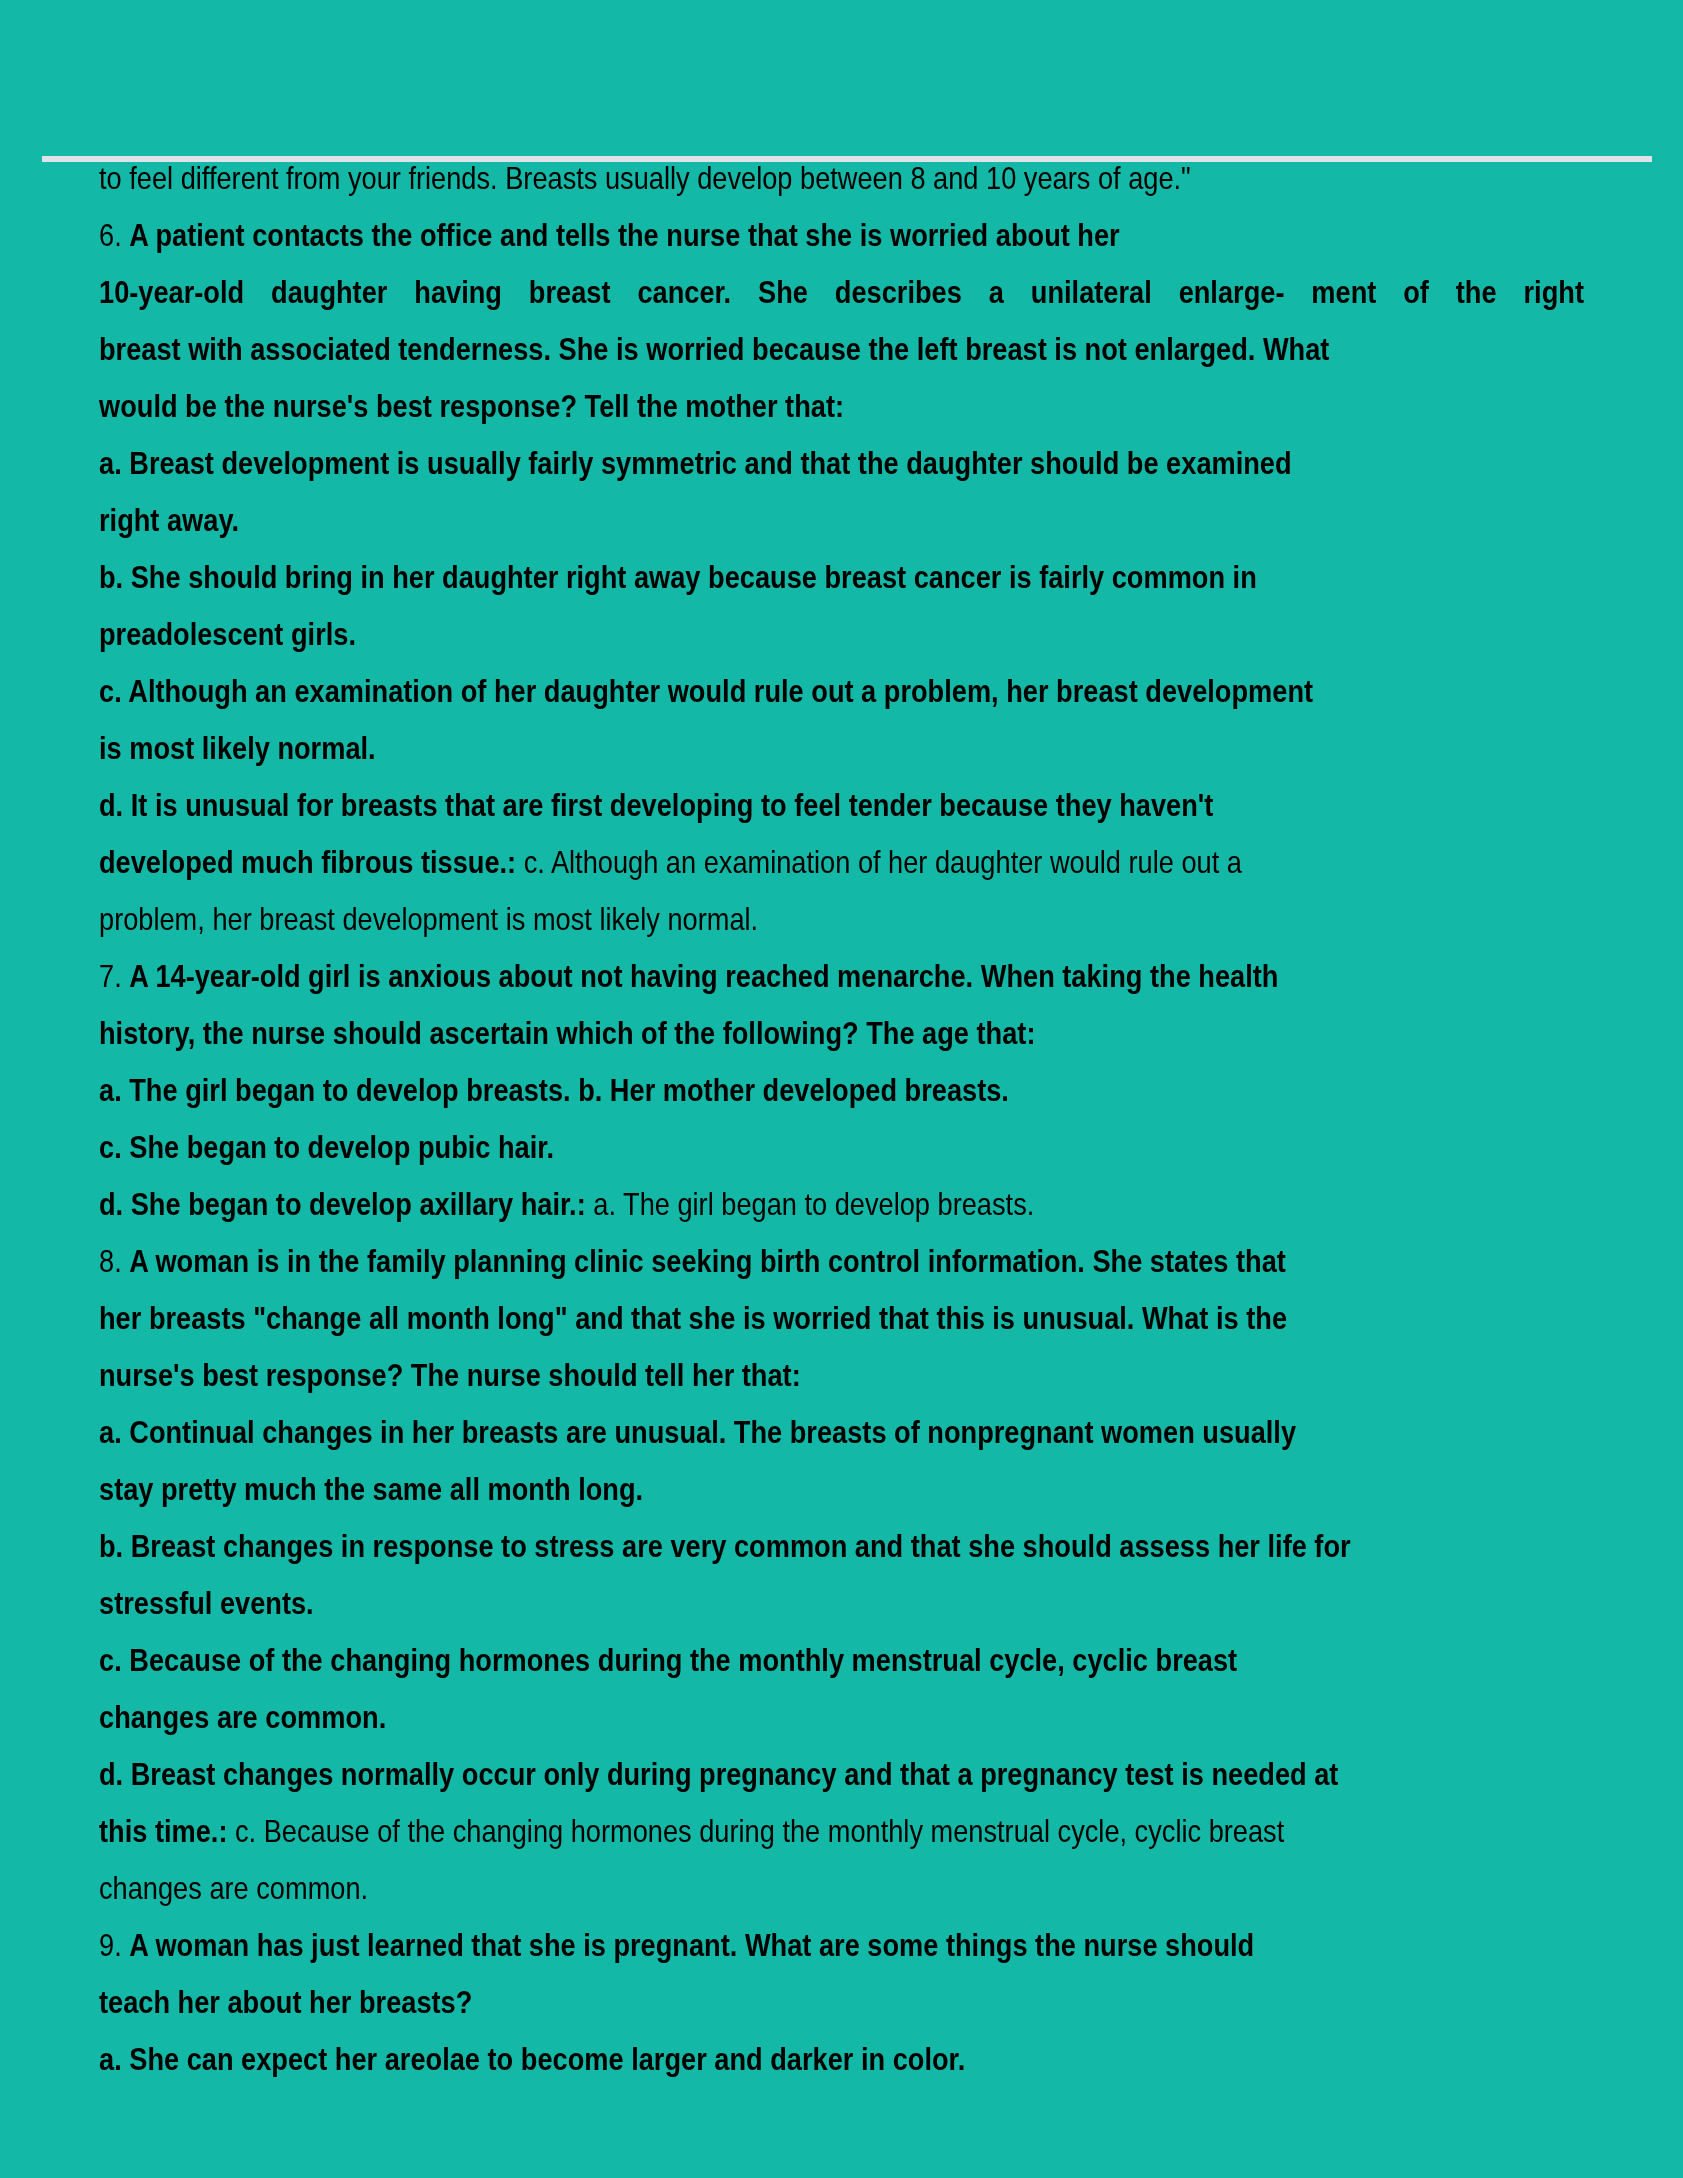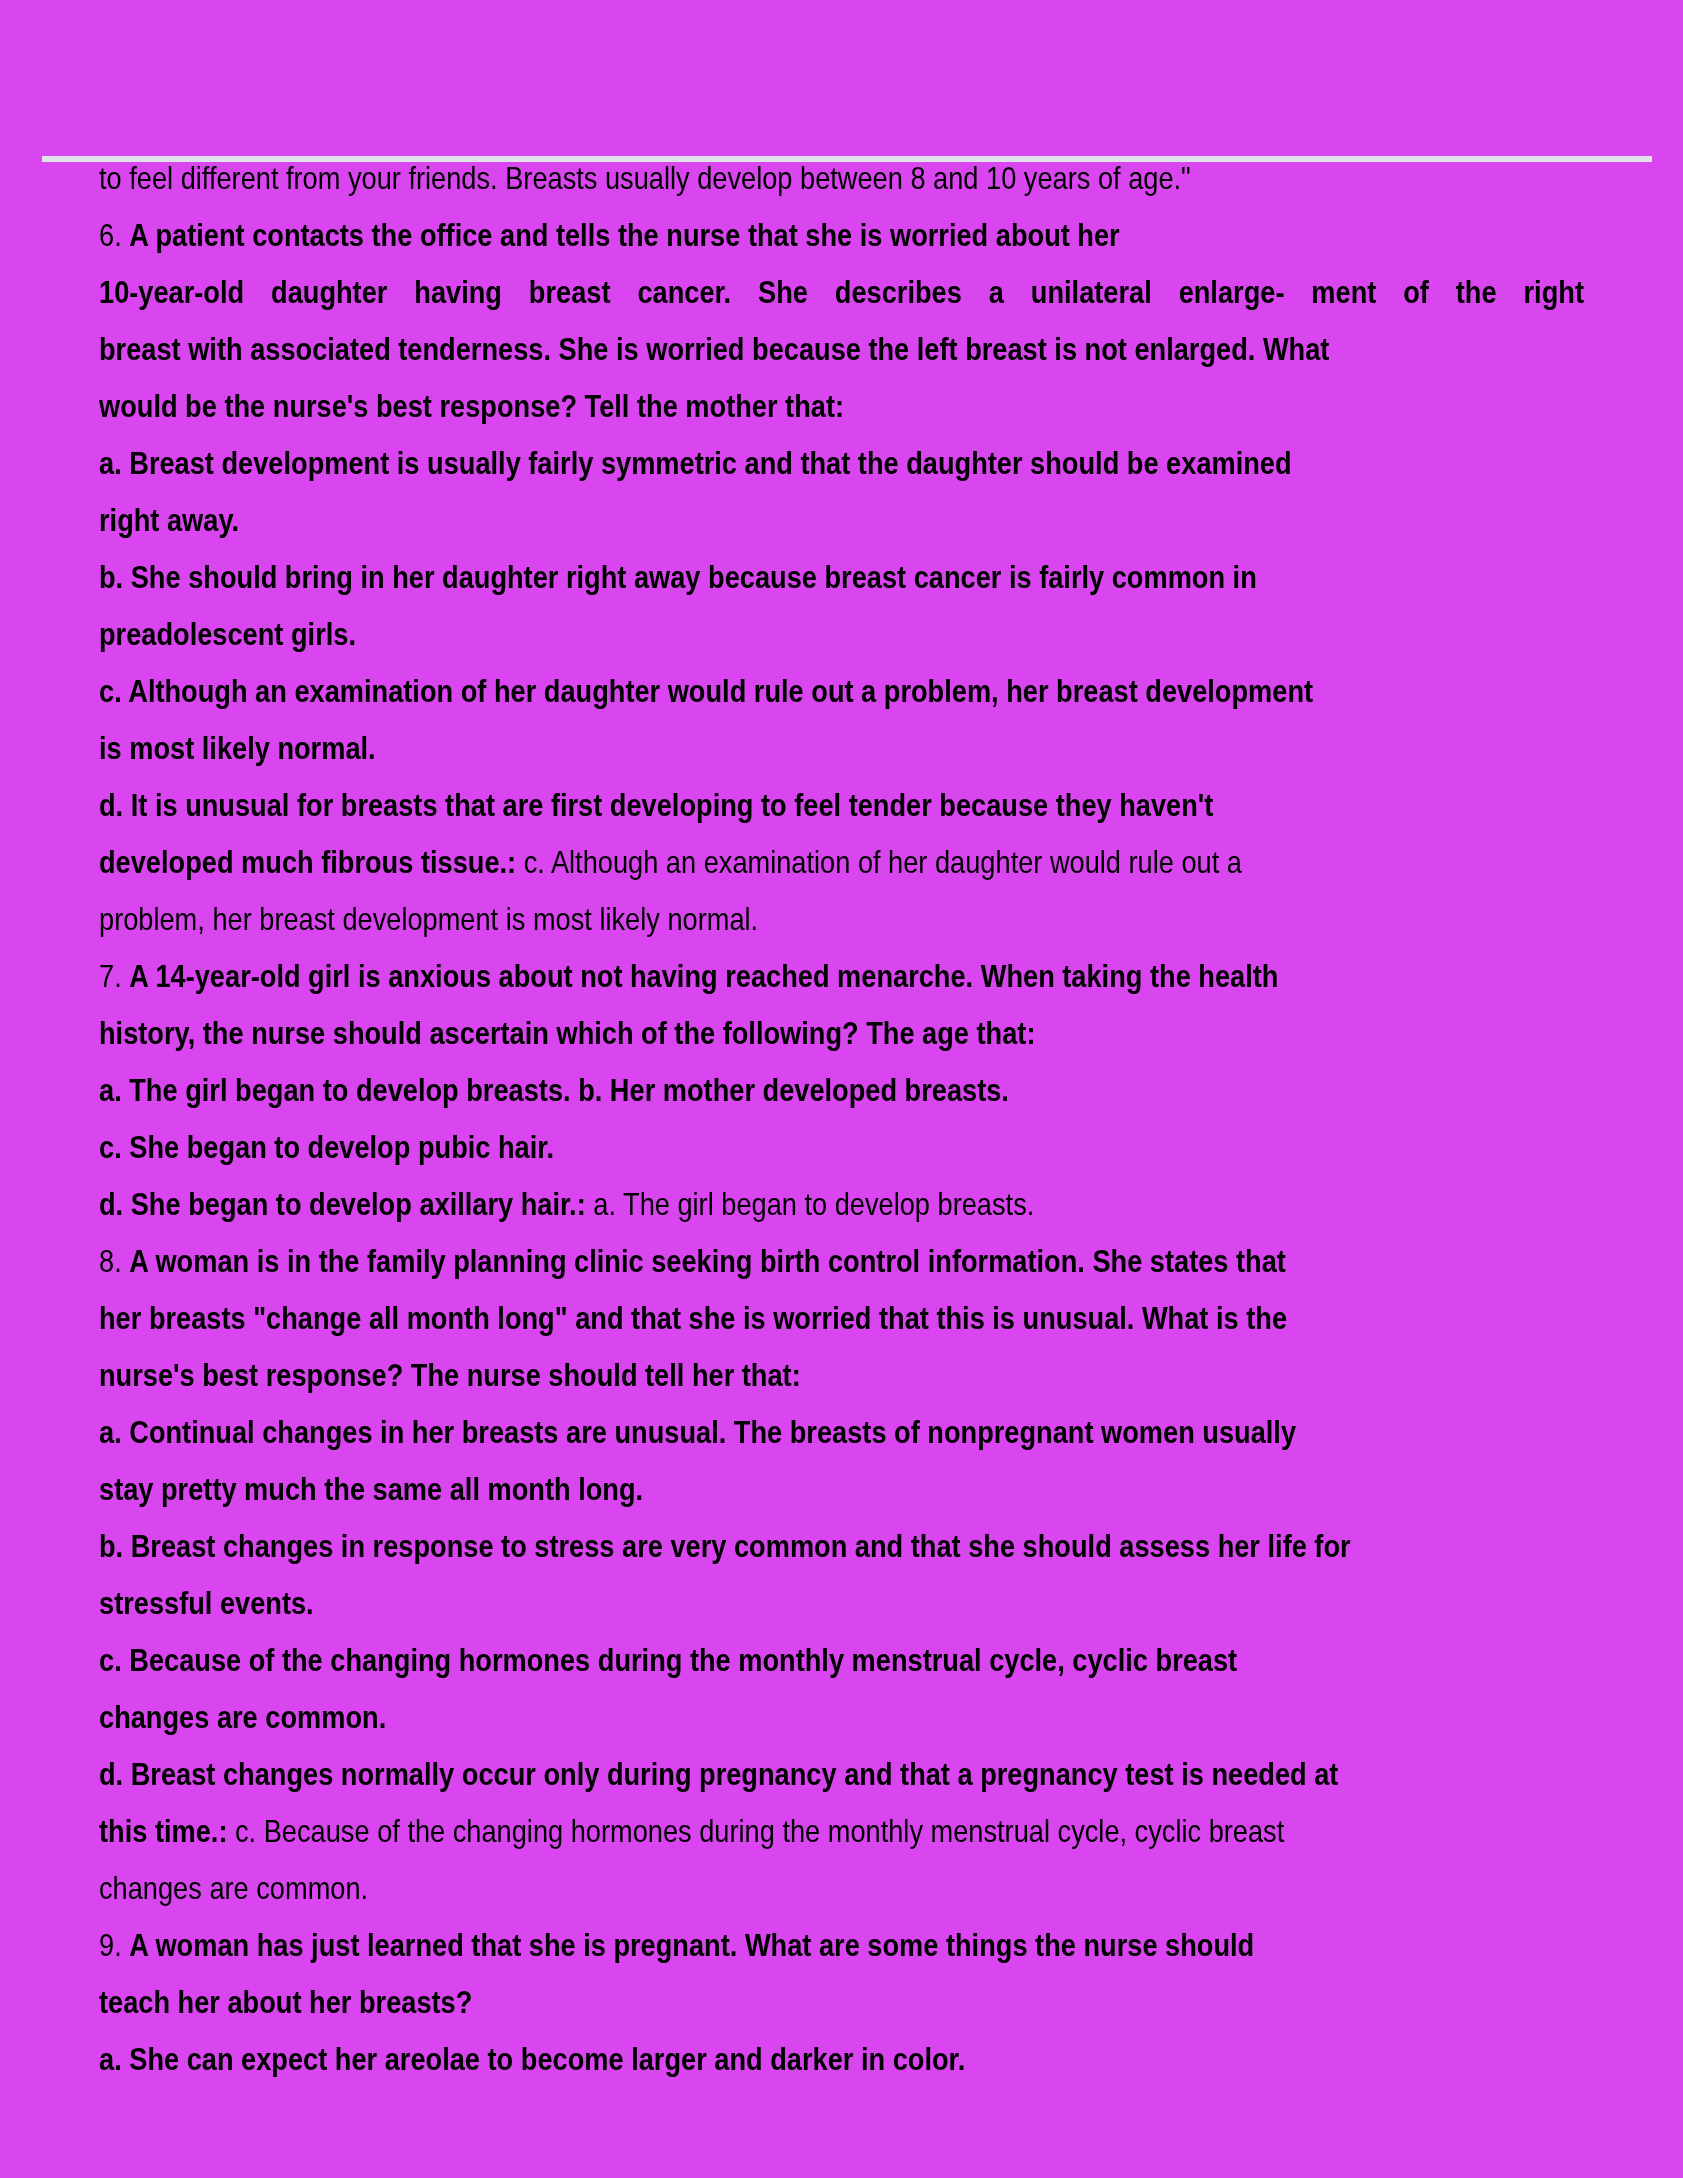--- a/index.html
+++ b/index.html
@@ -4,21 +4,21 @@
 <style>
   html, body {
     margin: 0;
     padding: 0;
     background: #ffffff;
   }
   .page {
     position: relative;
     width: 1683px;
     height: 2178px;
-    background: #d946ef;
+    background: #14b8a6;
     overflow: hidden;
     font-family: "Liberation Sans", sans-serif;
     color: #000000;
   }
   .divider {
     position: absolute;
     left: 42px;
     top: 156px;
     width: 1610px;
     height: 6px;

